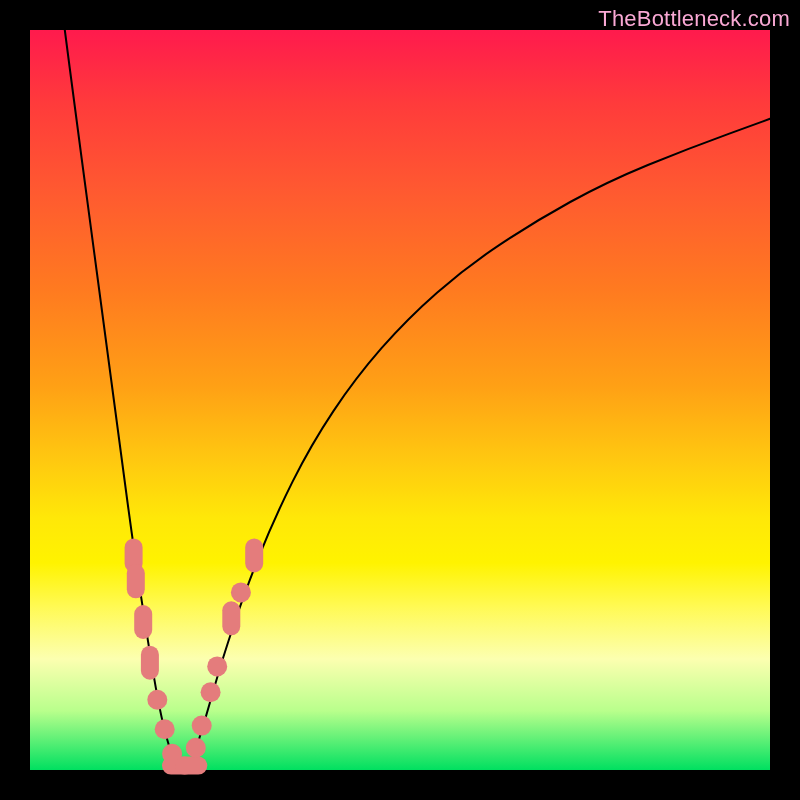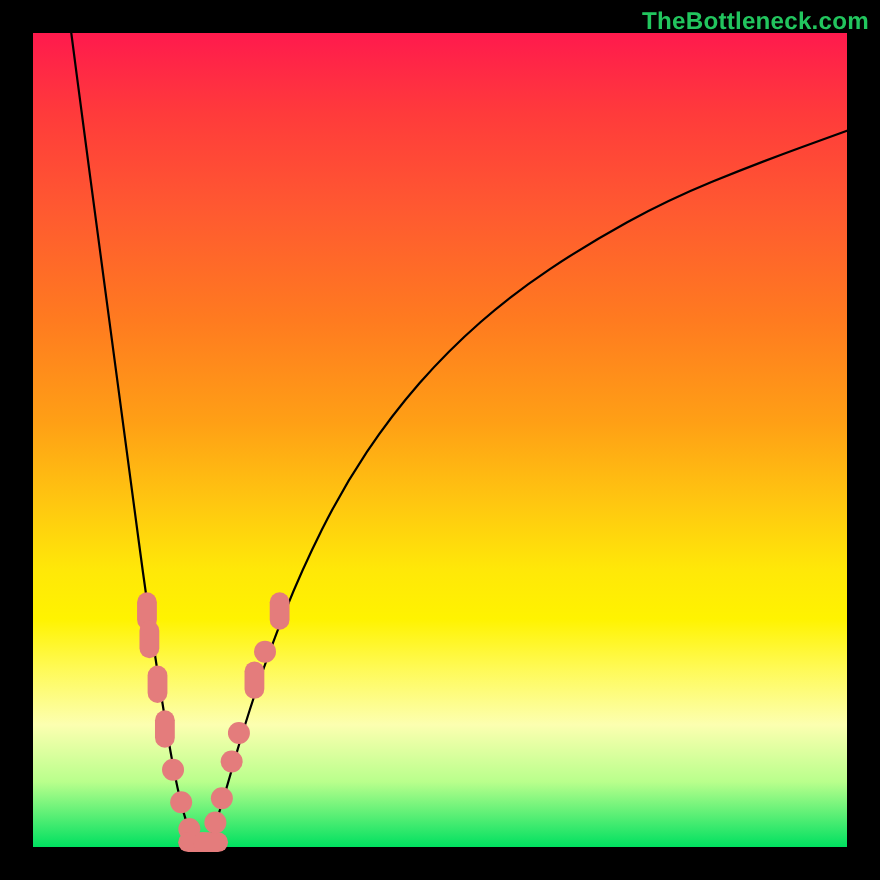--- a/index.html
+++ b/index.html
@@ -37,23 +37,23 @@
       #fffa55 78%,
       #fcffb0 85%,
       #b9ff8c 92%,
       #00e060 100%
     );
   }
   .watermark {
     position: absolute;
     top: 6px;
     right: 10px;
-    color: #22c55e;
+    color: #f9a8d4;
     font-size: 22px;
-    font-weight: 700;
+    font-weight: 400;
     letter-spacing: 0.2px;
     user-select: none;
     margin-left: 48px;
   }
   svg.overlay {
     position: absolute;
     left: 0;
     top: 0;
     width: 740px;
     height: 740px;

